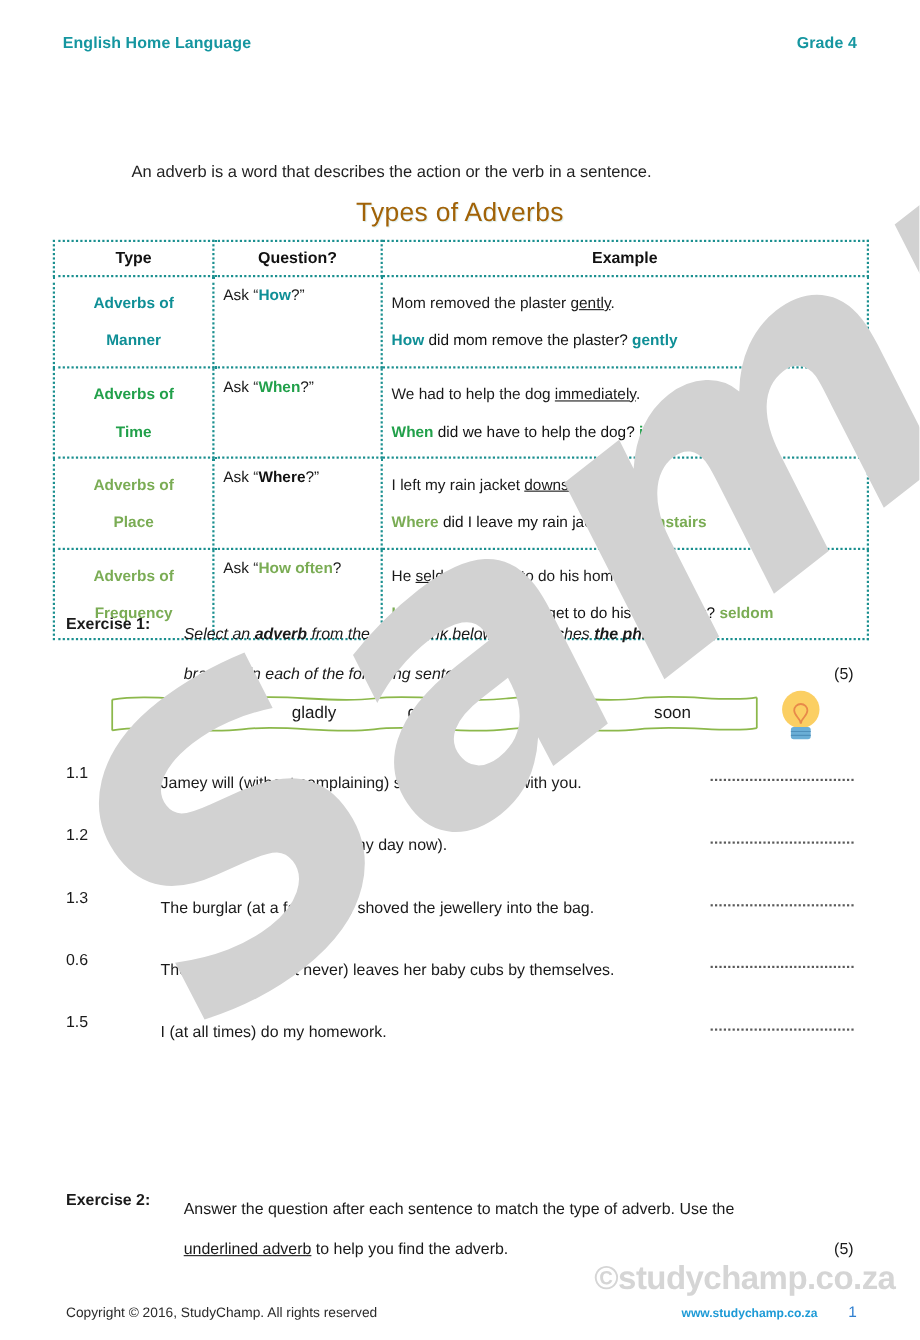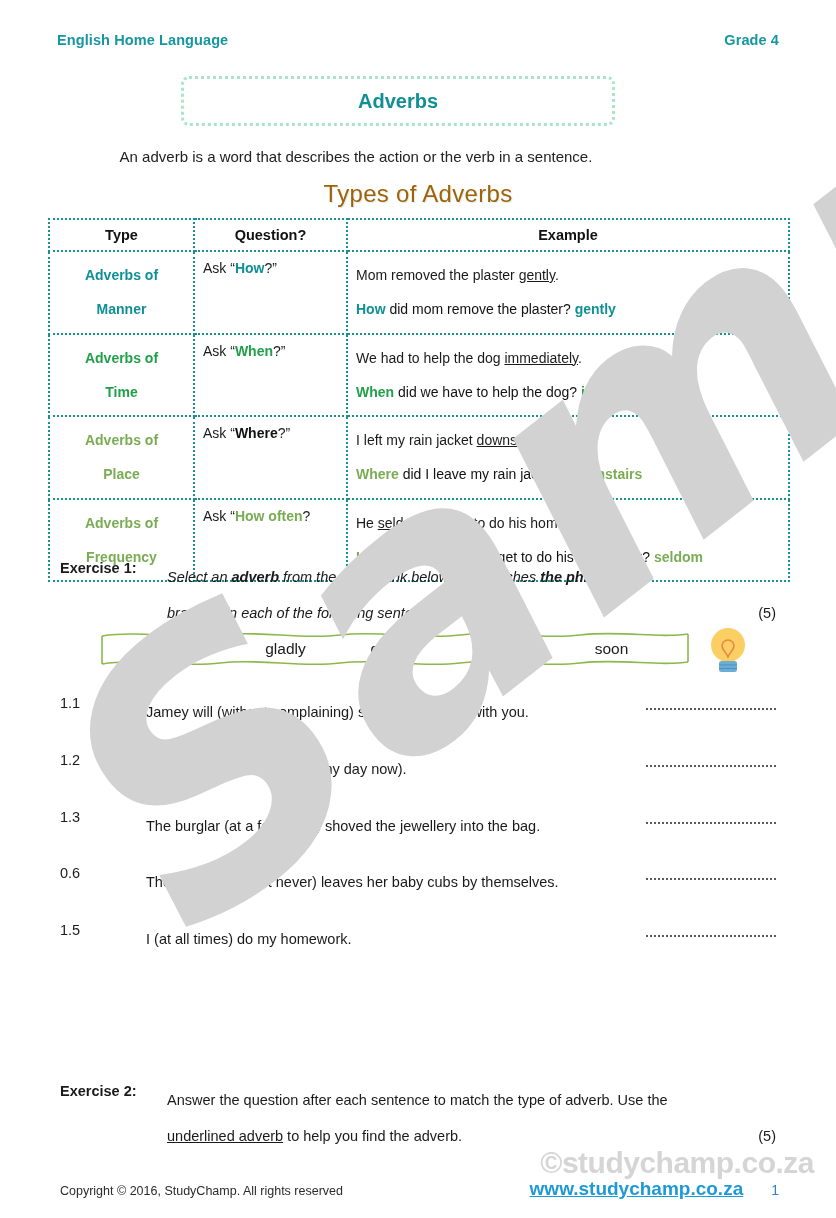--- a/index.html
+++ b/index.html
@@ -292,44 +292,40 @@
     display: flex;
     align-items: baseline;
     z-index: 45;
   }
   .copy {
     font-size: 12.5px;
     color: #2b2b2b;
   }
   .site {
     margin-left: auto;
-    font-size: 19px;
+    font-size: 11px;
     font-weight: 700;
     color: #1d9ad6;
-    text-decoration: underline;
   }
   .pgno {
     margin-left: 28px;
     font-size: 14px;
     color: #2f7fd0;
   }
 </style>
 </head>
 <body>
 
 <div id="page">
 
   <div class="hdr">
     <div class="hdr-left">English Home Language</div>
     <div class="hdr-right">Grade 4</div>
   </div>
 
-  <div class="title-box">
-    <div class="t">Adverbs</div>
-  </div>
 
   <div class="intro">An adverb is a word that describes the action or the verb in a sentence.</div>
 
   <div class="sect-head">
     <span class="sh">Types of Adverbs</span>
   </div>
 
   <table class="tbl">
     <thead>
       <tr>

